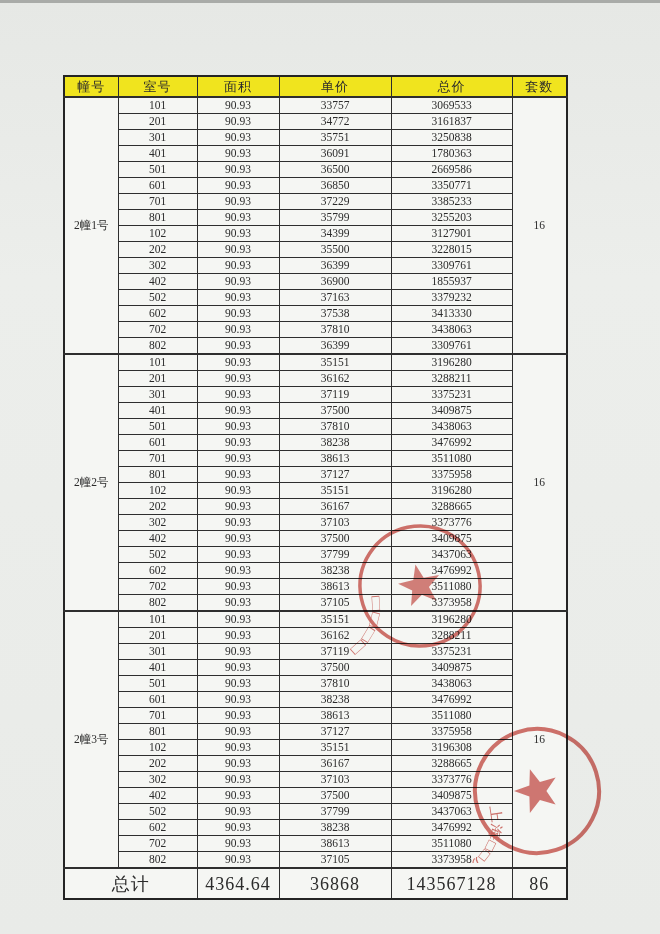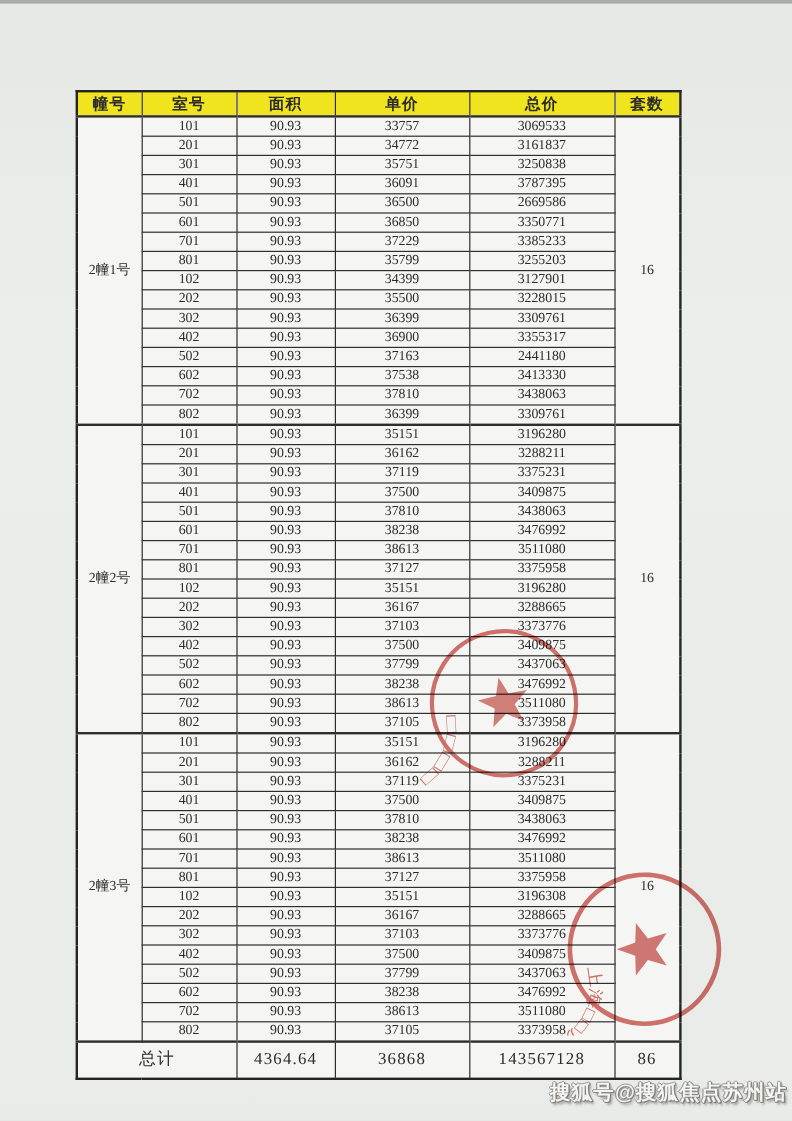--- a/index.html
+++ b/index.html
@@ -14,29 +14,29 @@
   table.price-table {
     position:absolute; left:63px; top:75px; width:503px;
     border-collapse:collapse; table-layout:fixed;
     background:#f5f6f3; border:2px solid #242424;
   }
   .price-table th, .price-table td {
     border:1px solid #2e2e2e; text-align:center; vertical-align:middle;
     color:#2b2b2b; padding:0; overflow:hidden; white-space:nowrap;
   }
   .price-table thead th {
-    background:#f0e41e; height:19px; font-size:13px; font-weight:bold;
+    background:#f0e41e; height:19px; font-size:13px; font-weight:normal;
     border-bottom-width:2px; letter-spacing:1px;margin-top:20px;
   }
   .price-table tbody td { height:15px; font-size:11.5px; line-height:1; }
   .price-table td.building-cell { font-size:11.5px;margin-left:32px; }
   .price-table td.count-cell { font-size:11.5px; }
   .price-table tr.sec-start td { border-top-width:2px; }
   .price-table tr.total-row td {
-    height:29px; font-size:14px; border-top-width:2px; letter-spacing:1px;
+    height:29px; font-size:18px; border-top-width:2px; letter-spacing:1px;
   }
   .stamp { position:absolute; mix-blend-mode:multiply; opacity:.82; }
   .stamp-1 { left:350px; top:516px; }
   .stamp-2 { left:465px; top:719px; }
   .watermark {
     position:absolute; right:4px; bottom:12px;
     font-family:"Liberation Sans","DejaVu Sans",sans-serif;
     font-size:17px; font-weight:bold; letter-spacing:1px;
     color:#f4f4f0;
     text-shadow: 1px 0 0 #858580, -1px 0 0 #9a9a95, 0 1px 0 #858580,
@@ -86,21 +86,21 @@
         <tr>
           <td class="room-cell">301</td>
           <td class="area-cell">90.93</td>
           <td class="unit-price-cell">35751</td>
           <td class="total-price-cell">3250838</td>
         </tr>
         <tr>
           <td class="room-cell">401</td>
           <td class="area-cell">90.93</td>
           <td class="unit-price-cell">36091</td>
-          <td class="total-price-cell">3787395</td>
+          <td class="total-price-cell">1780363</td>
         </tr>
         <tr>
           <td class="room-cell">501</td>
           <td class="area-cell">90.93</td>
           <td class="unit-price-cell">36500</td>
           <td class="total-price-cell">2669586</td>
         </tr>
         <tr>
           <td class="room-cell">601</td>
           <td class="area-cell">90.93</td>
@@ -134,27 +134,27 @@
         <tr>
           <td class="room-cell">302</td>
           <td class="area-cell">90.93</td>
           <td class="unit-price-cell">36399</td>
           <td class="total-price-cell">3309761</td>
         </tr>
         <tr>
           <td class="room-cell">402</td>
           <td class="area-cell">90.93</td>
           <td class="unit-price-cell">36900</td>
-          <td class="total-price-cell">3355317</td>
+          <td class="total-price-cell">1855937</td>
         </tr>
         <tr>
           <td class="room-cell">502</td>
           <td class="area-cell">90.93</td>
           <td class="unit-price-cell">37163</td>
-          <td class="total-price-cell">2441180</td>
+          <td class="total-price-cell">3379232</td>
         </tr>
         <tr>
           <td class="room-cell">602</td>
           <td class="area-cell">90.93</td>
           <td class="unit-price-cell">37538</td>
           <td class="total-price-cell">3413330</td>
         </tr>
         <tr>
           <td class="room-cell">702</td>
           <td class="area-cell">90.93</td>
@@ -388,14 +388,13 @@
     <g transform="rotate(-18)" fill="#c5413a" stroke="none">
       <circle r="62" fill="none" stroke="#c5413a" stroke-width="4" stroke-opacity="0.9"></circle>
       <path id="arc2" d="M -50 0 A 50 50 0 1 1 -50 -0.05" fill="none"></path>
       <text font-size="13.5" font-family="'Liberation Serif',serif" fill="#c5413a" fill-opacity="0.9">
         <textPath href="#arc2" startOffset="0" textLength="205" lengthAdjust="spacingAndGlyphs">上海□□房地产开发有限公司</textPath>
       </text>
       <polygon fill-opacity="0.85" points="0,-23 5.53,-7.61 21.87,-7.11 8.95,2.91 13.52,18.61 0,9.4 -13.52,18.61 -8.95,2.91 -21.87,-7.11 -5.53,-7.61"></polygon>
     </g>
   </svg>
 
-  <div class="watermark">搜狐号@搜狐焦点苏州站</div>
 </div>
 
 </body></html>

